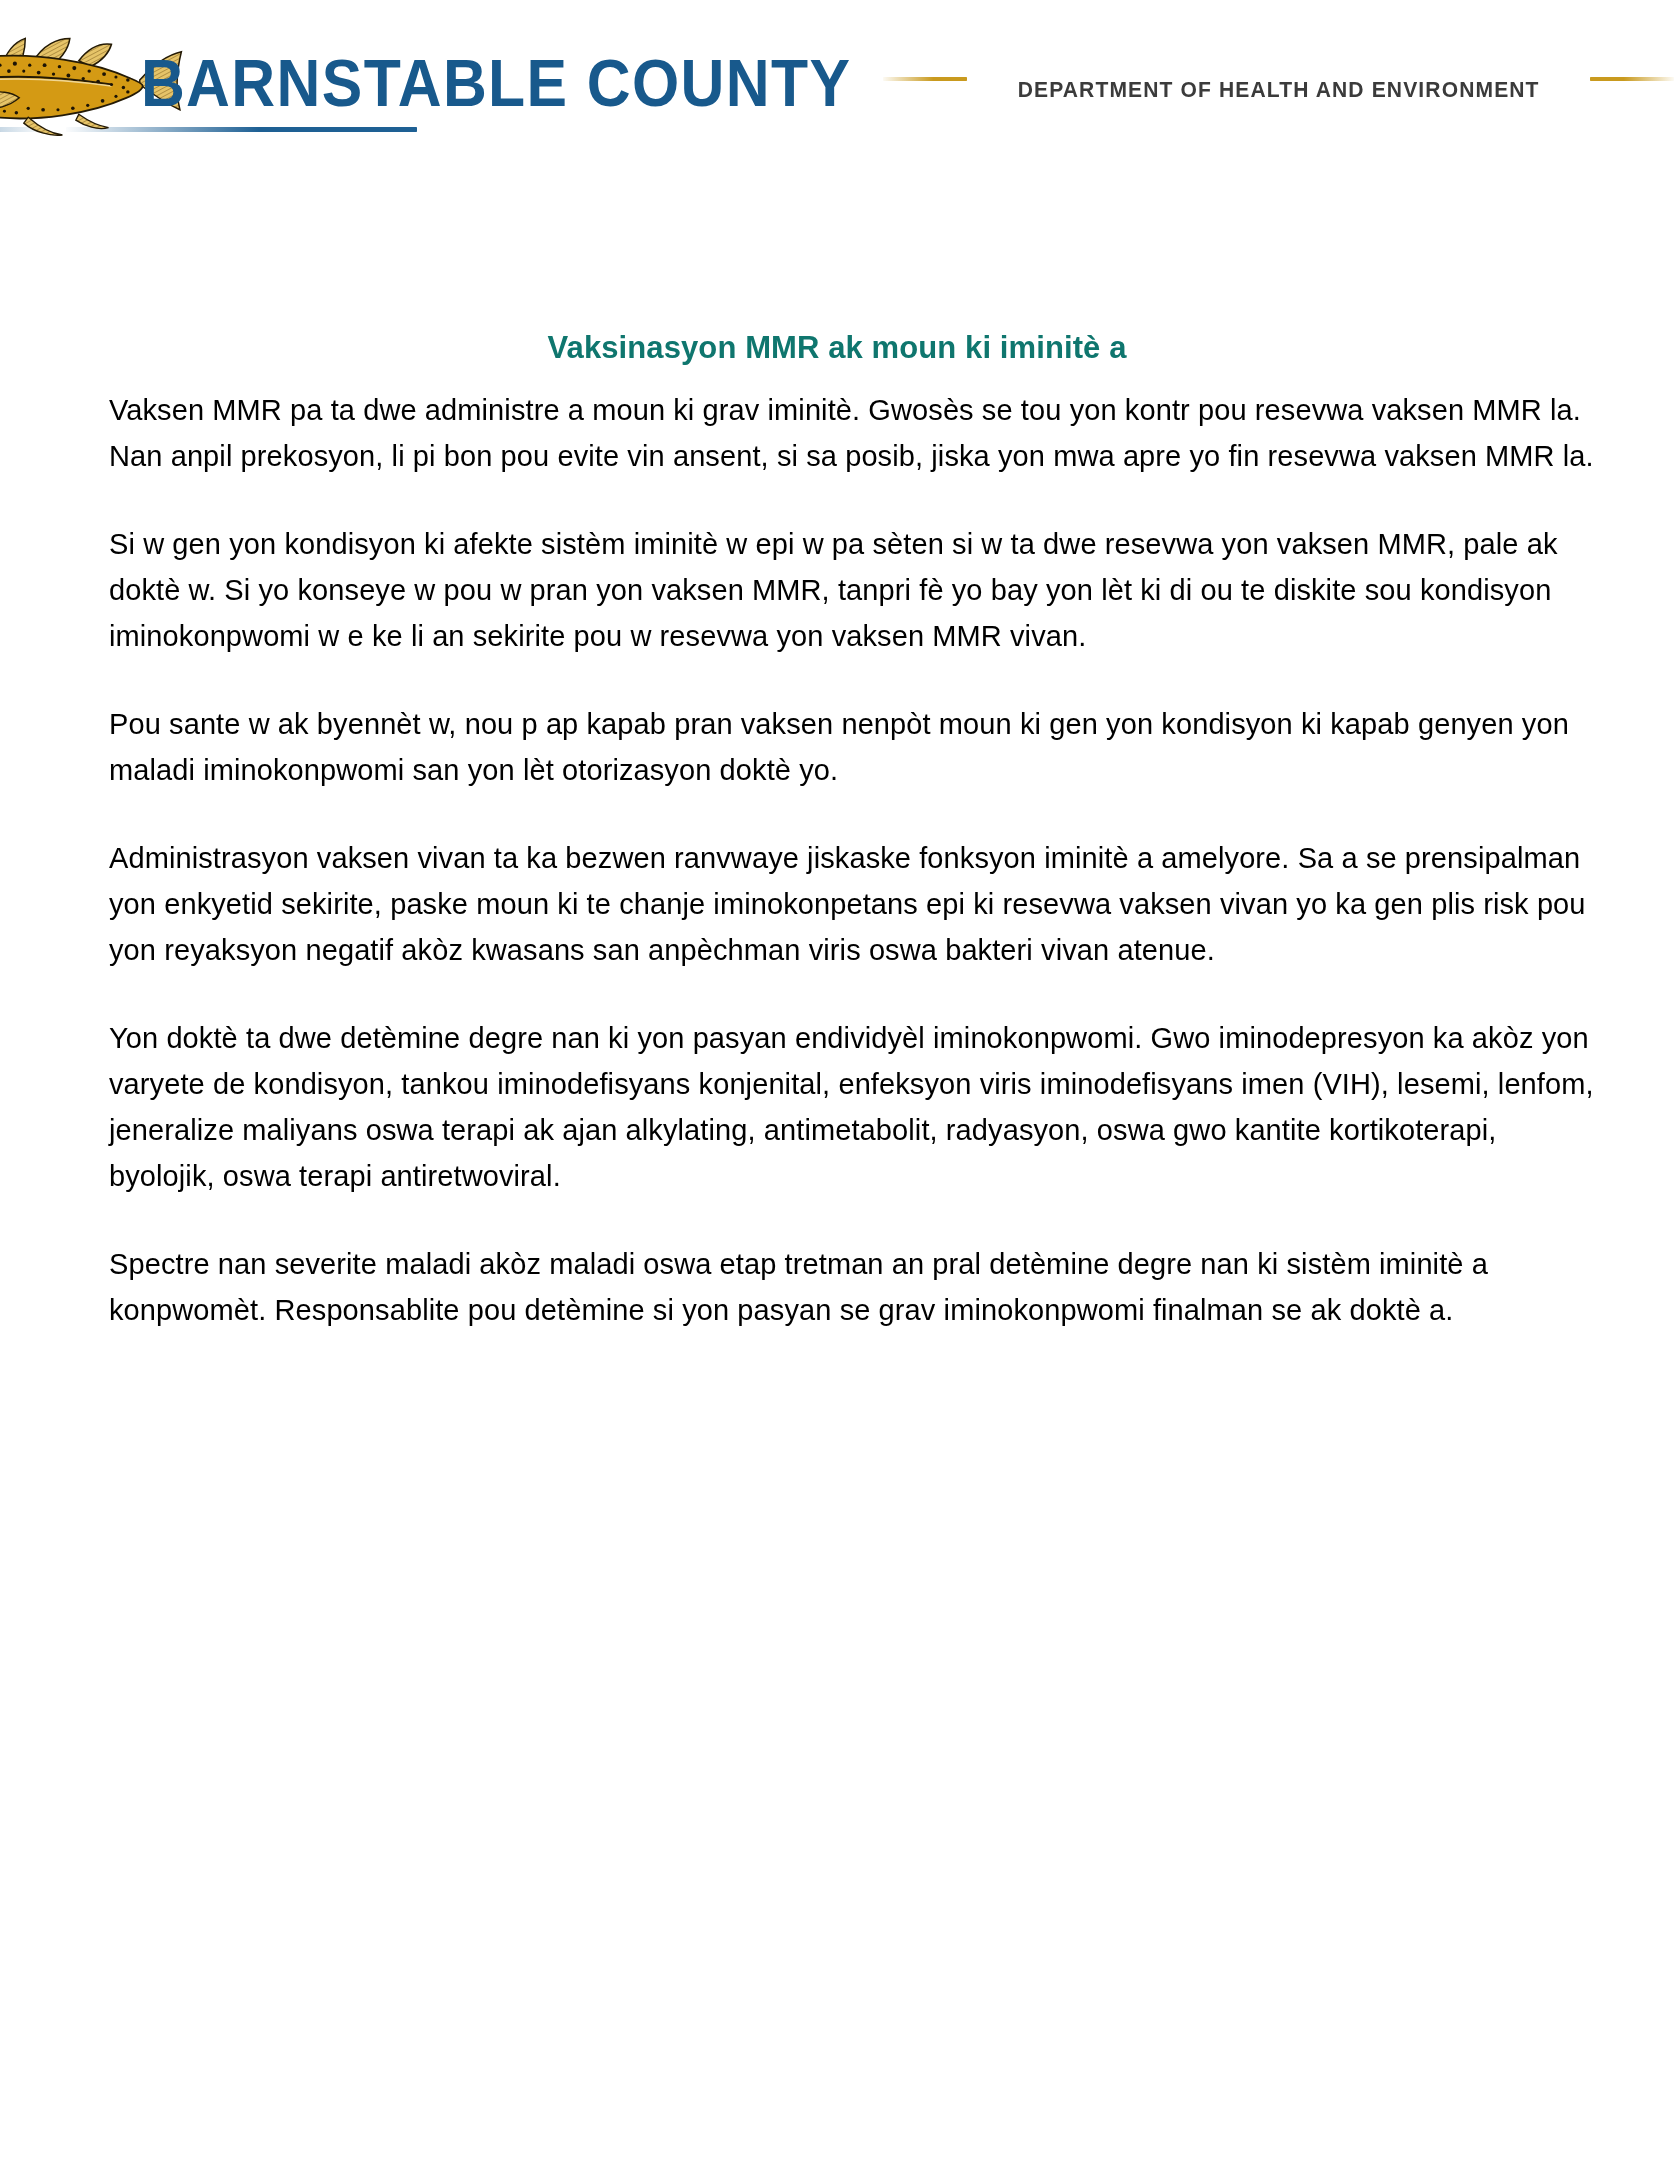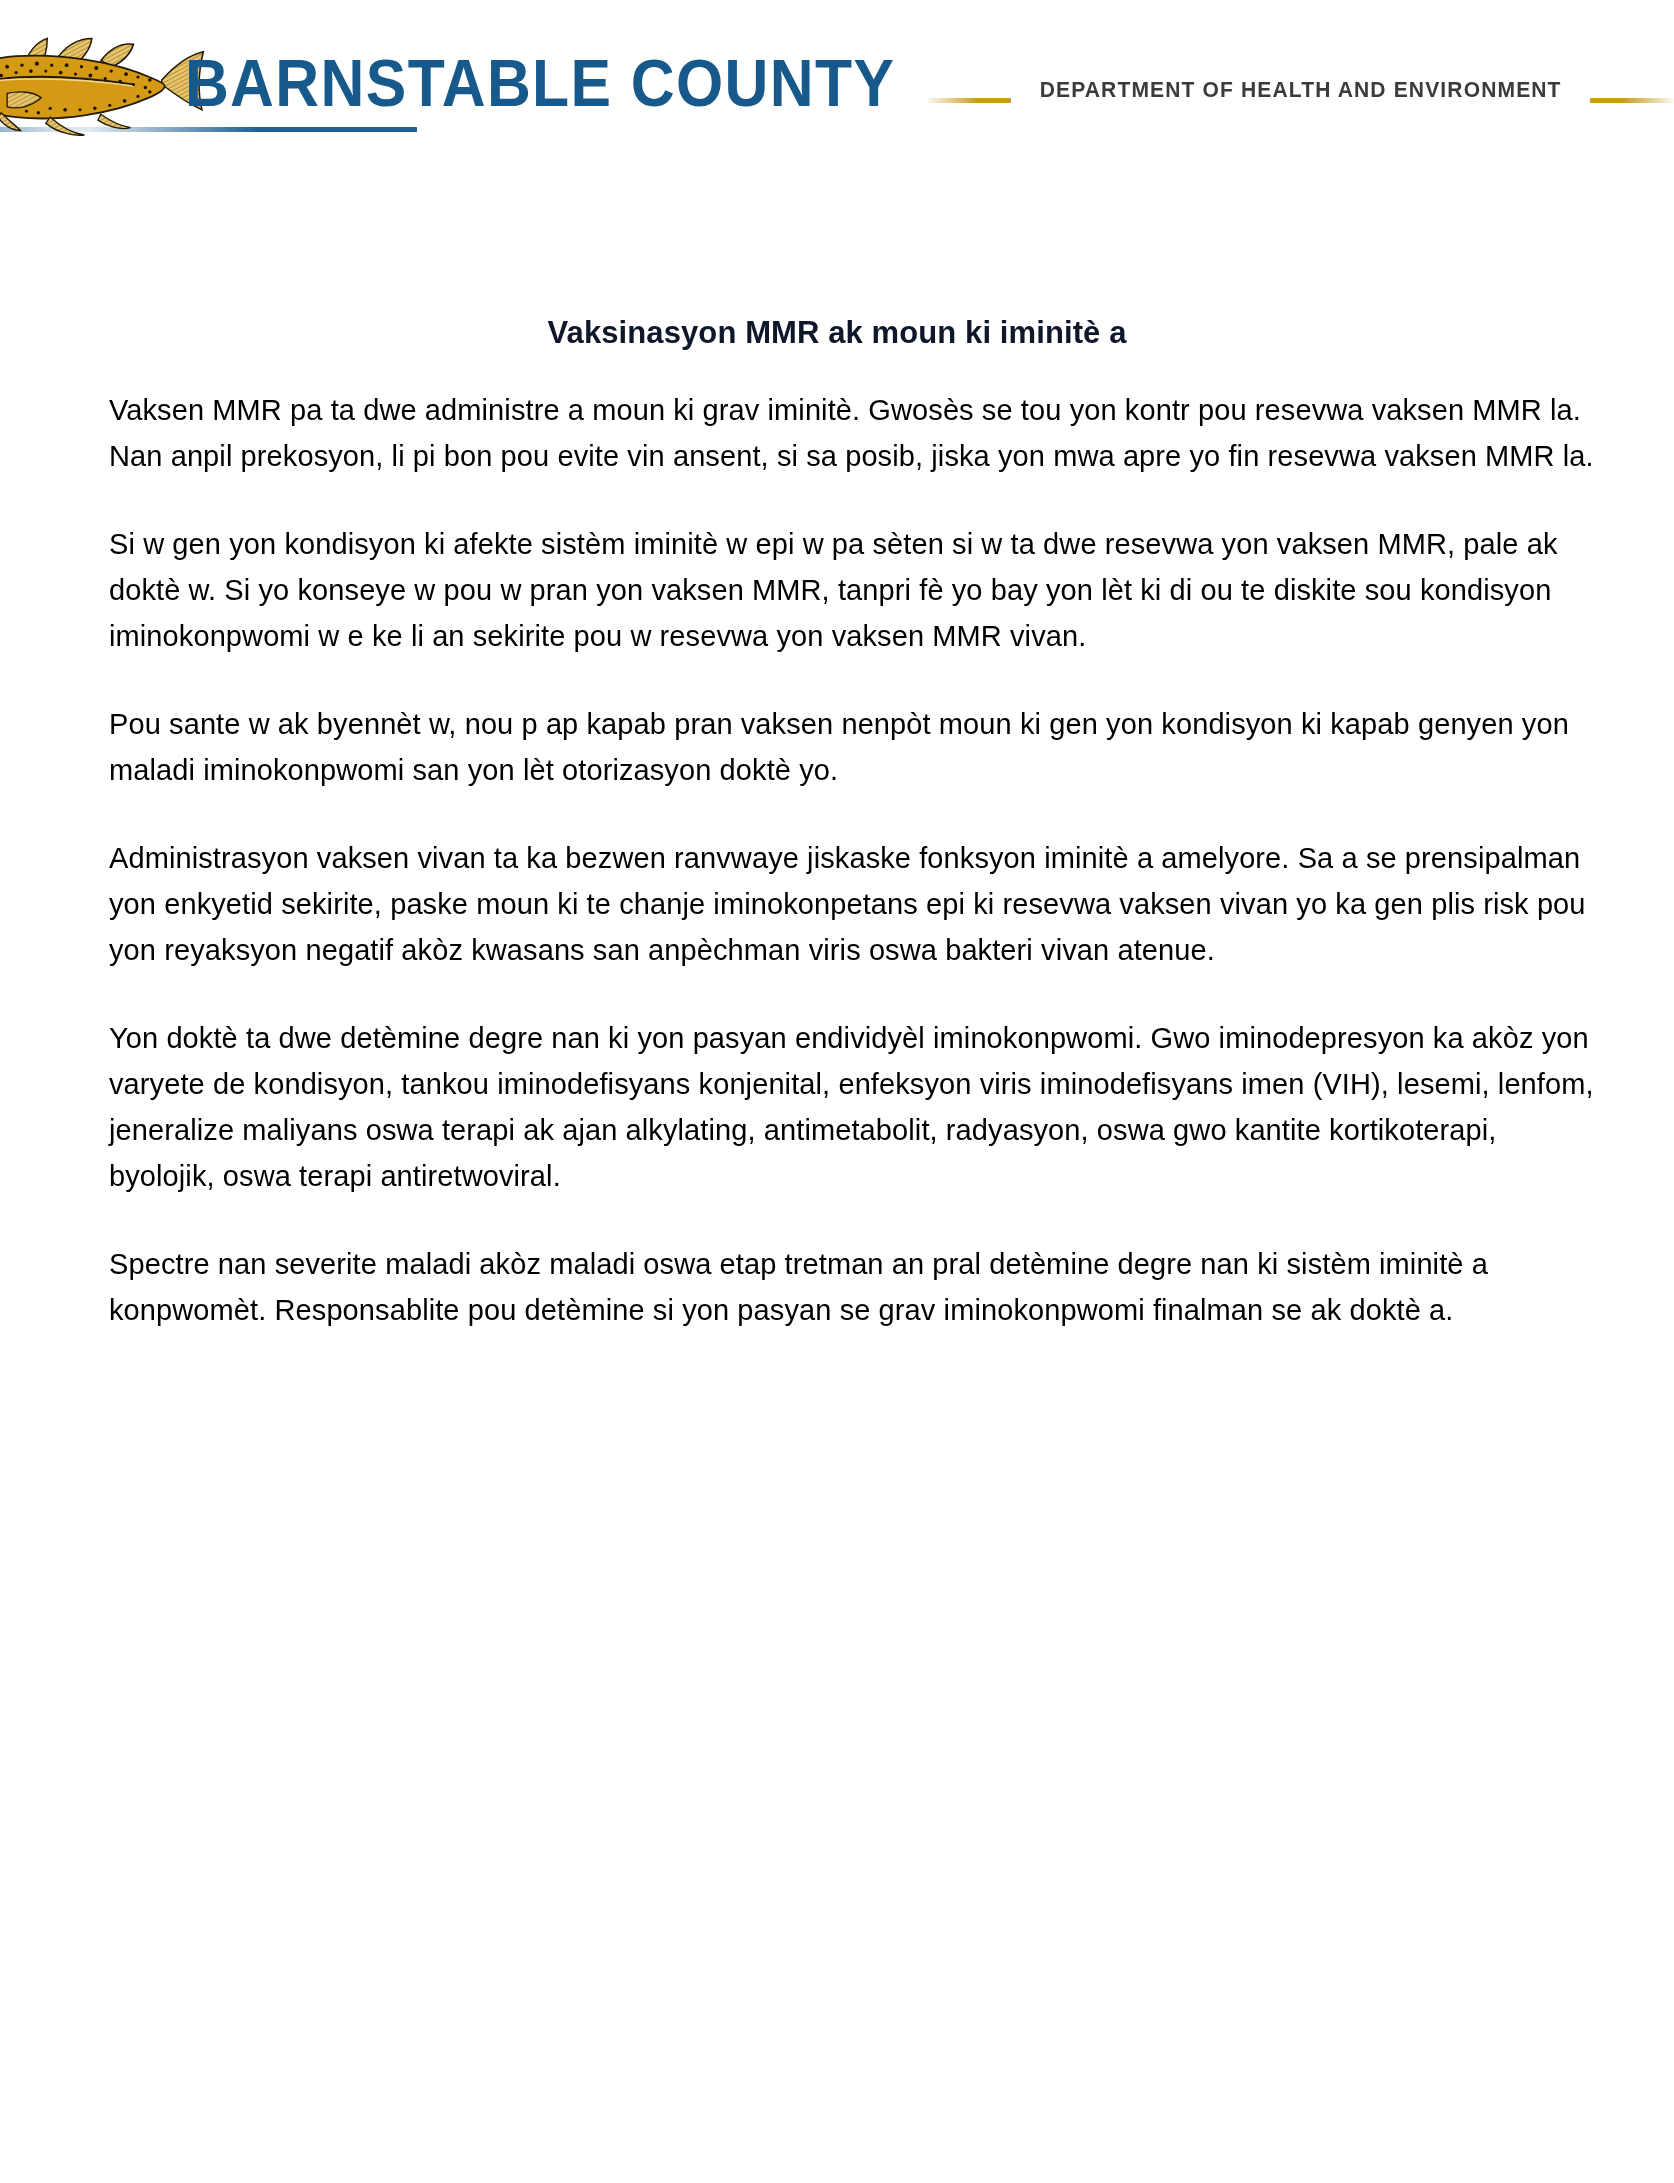--- a/index.html
+++ b/index.html
@@ -79,23 +79,23 @@
     line-height: 1.0;
     transform: scaleX(0.92);
     transform-origin: center;
     margin-top: -3px;
     white-space: nowrap;
   }
 
   .logo-sub-row {
     position: relative;
     display: flex;
-    align-items: flex-end;
+    align-items: flex-start;
     justify-content: center;
-    gap: 12px;
+    gap: 34px;
     margin-top: 10.4px;
     width: 880px;
   }
   .gold-dash {
     display: block;
     height: 4.5px;
     width: 84px;
     border-radius: 0.7px;
   }
   .gold-dash.left {
@@ -111,27 +111,27 @@
     letter-spacing: 1.2px;
     color: #3b3b3b;
     white-space: nowrap;
     transform: scaleX(0.94);
   }
 
   
   .doc-title {
     position: absolute;
     left: 0;
-    top: 294px;
+    top: 309px;
     width: 1674px;
     text-align: center;
     font-size: 31px;
     font-weight: 700;
     letter-spacing: 0.1px;
-    color: #0f172a;
+    color: #0f766e;
   }
 
   .body-text {
     position: absolute;
     left: 101px;
     top: 387px;
     width: 1507px;
   }
 
   .para {

